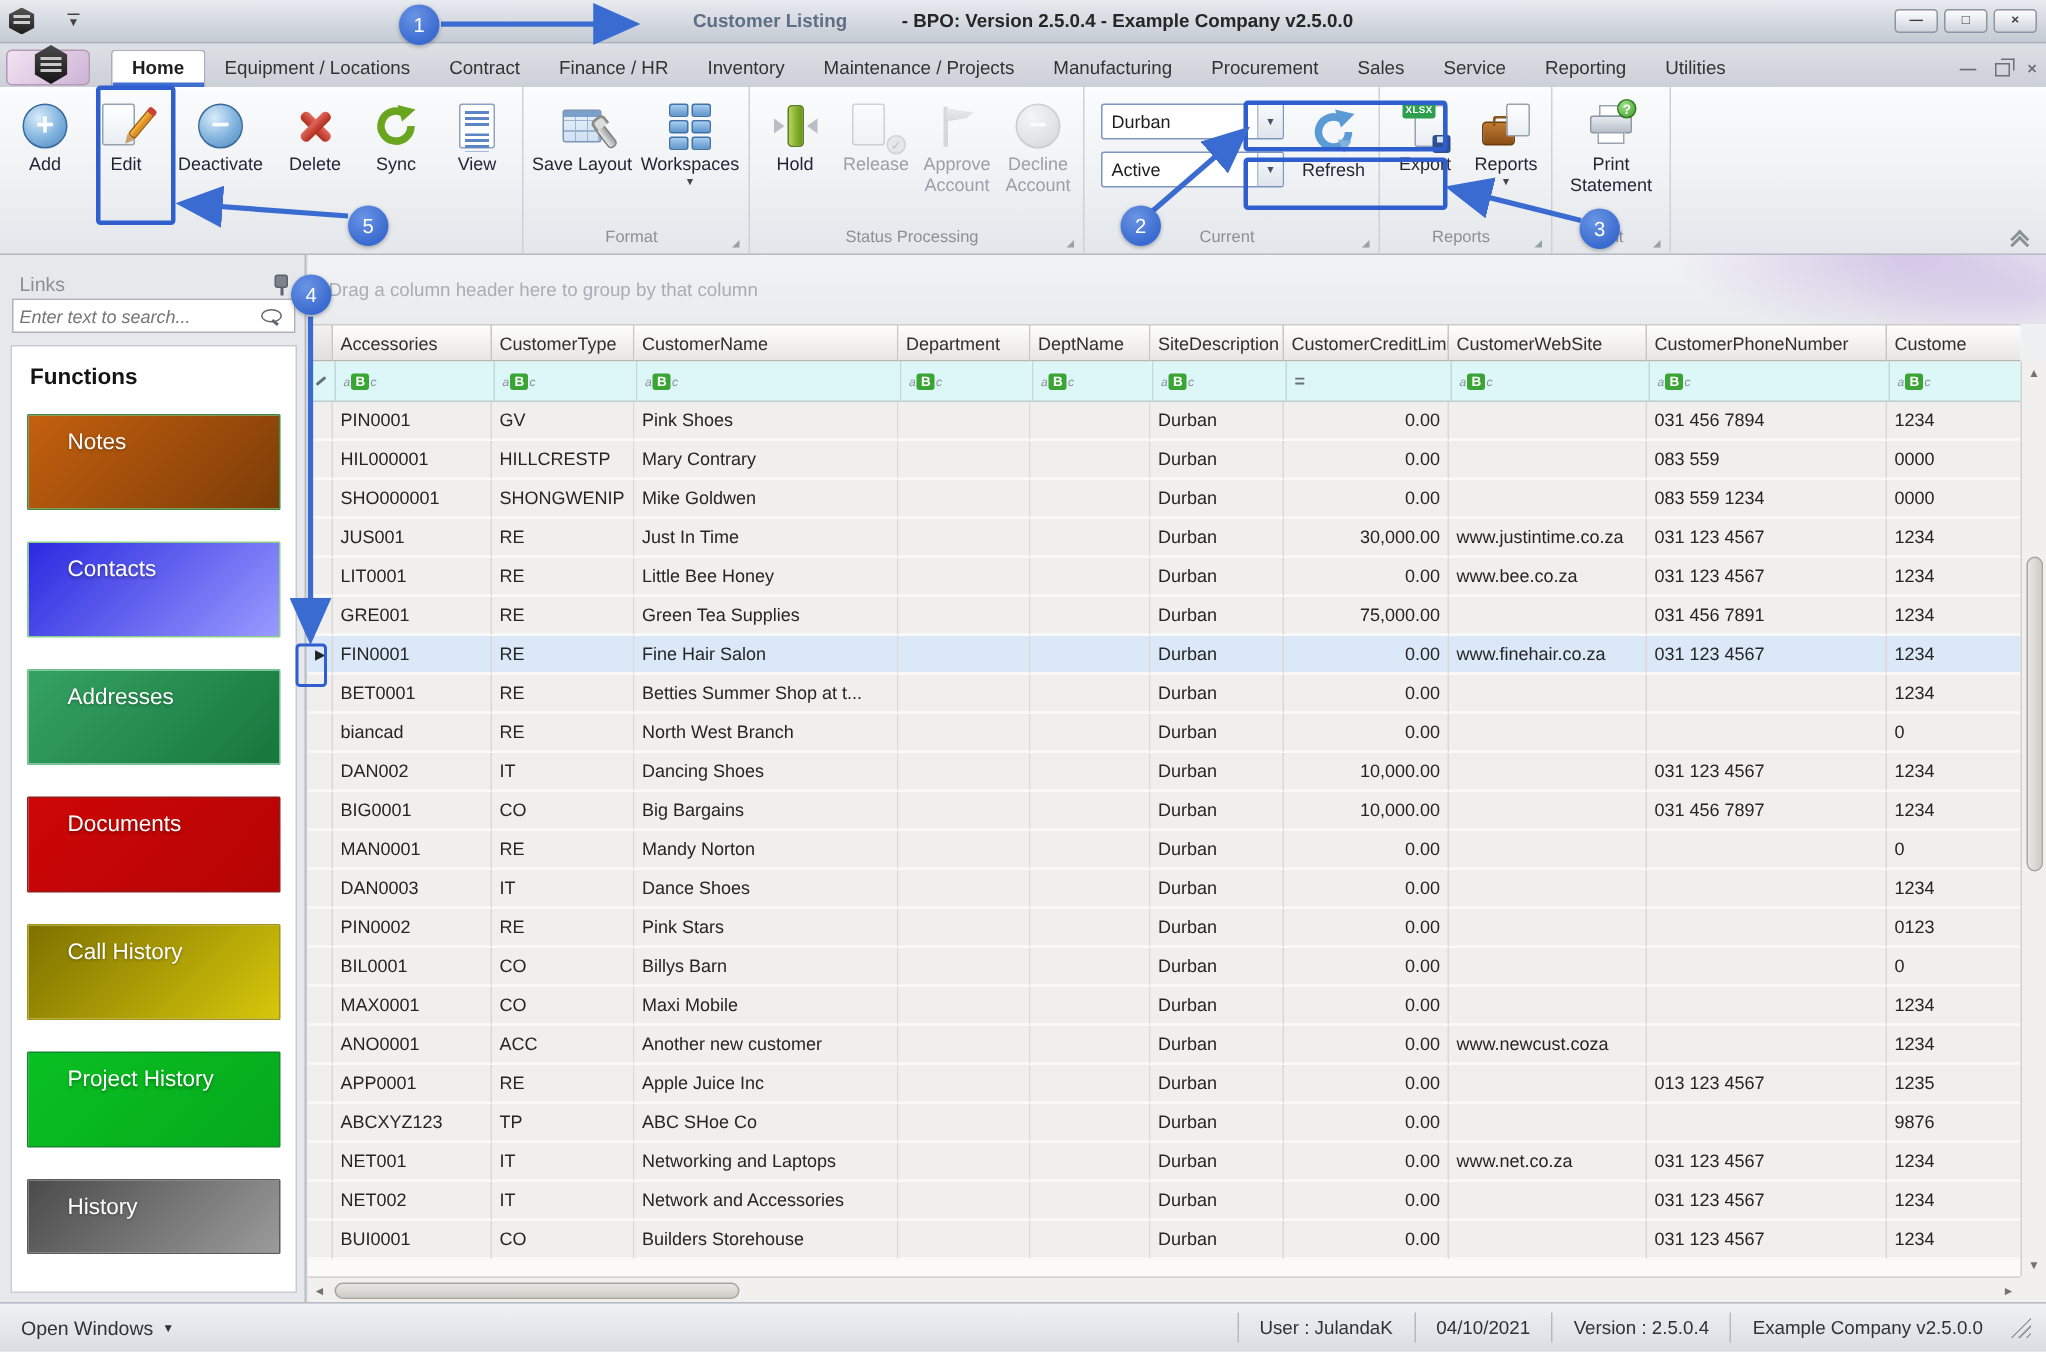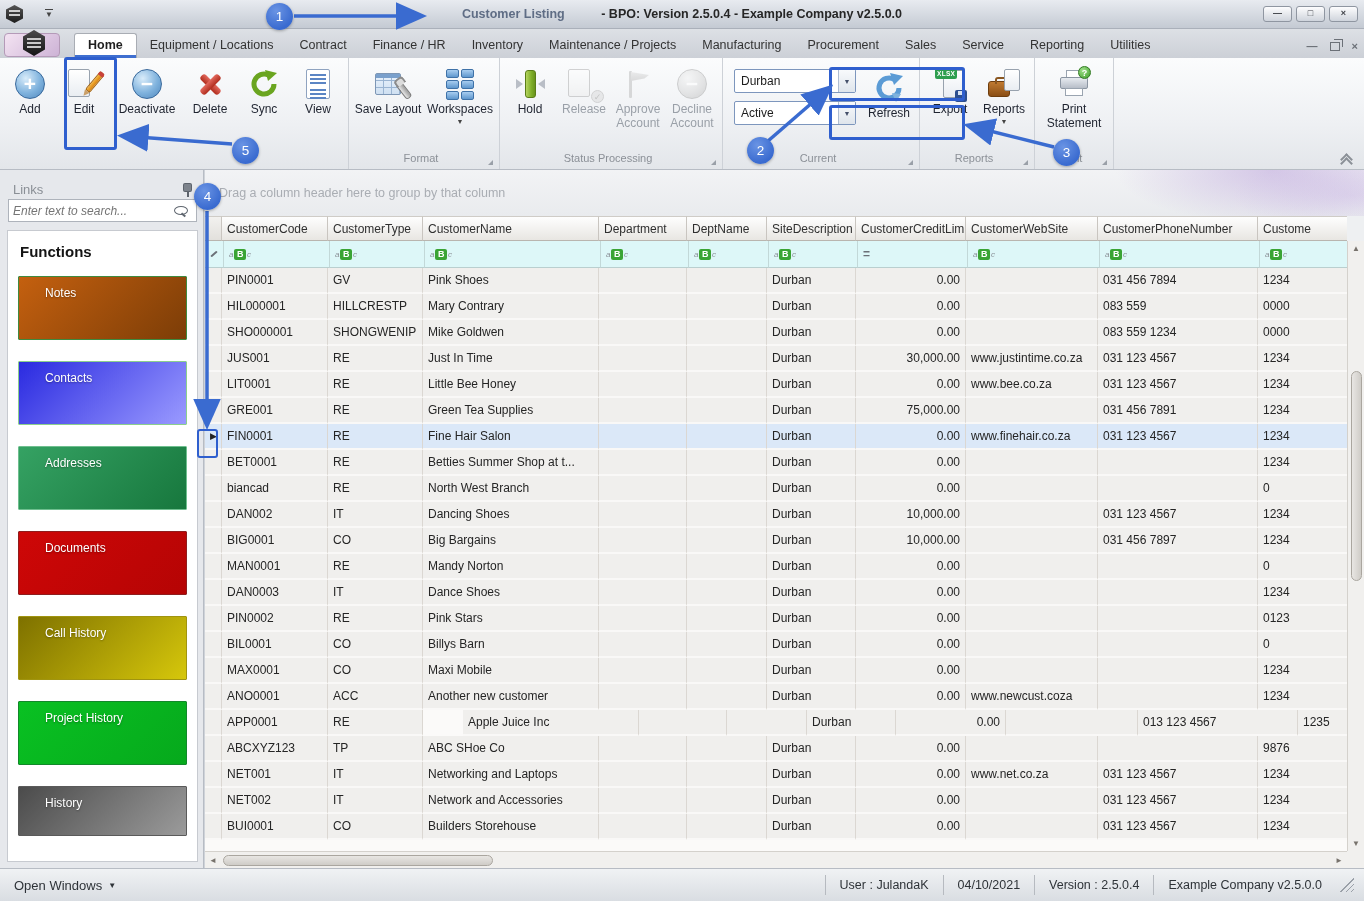--- a/index.html
+++ b/index.html
@@ -109,21 +109,21 @@
   .links-hdr { height:22px; display:flex; align-items:flex-end; padding:0 4px 0 6px; color:#8a8f96; font-size:13px; }
   .pin { margin-left:auto; width:12px; height:14px; position:relative; }
   .pin::before { content:""; position:absolute; left:2px; top:1px; width:7px; height:7px; background:#7d838c; border-radius:1px; box-shadow:0 0 0 1px #5d636c; }
   .pin::after { content:""; position:absolute; left:5px; top:9px; width:1.5px; height:5px; background:#5d636c; }
   .searchbox { height:23px; background:#fff; border:1px solid #aeb3bb; display:flex; align-items:center; margin:2px 1px 8px; }
   .searchbox input { flex:1; border:none; outline:none; font:italic 12px "Liberation Sans",sans-serif; color:#9aa0a8; padding:0 4px; background:transparent; }
   .mag { flex:0 0 14px; width:9px; height:9px; border:1.6px solid #5f666f; border-radius:50%; position:relative; margin-right:8px; }
   .mag::after { content:""; position:absolute; left:6px; top:7px; width:5px; height:1.7px; background:#5f666f; transform:rotate(40deg); }
   .funcbox { flex:1; background:#fff; border:1px solid #c7cad0; padding:10px 10px 6px; overflow:hidden; }
   .functitle { font-size:15px; font-weight:bold; color:#141414; margin:2px 0 16px 2px; }
-  .fnbtn { height:64px; border-radius:1px; margin-bottom:21px; color:#fff; font-size:12px; padding:9px 0 0 26px; text-shadow:0 1px 2px rgba(0,0,0,.35); border:1px solid rgba(0,0,0,.25); }
+  .fnbtn { height:64px; border-radius:1px; margin-bottom:21px; color:#fff; font-size:15px; padding:9px 0 0 26px; text-shadow:0 1px 2px rgba(0,0,0,.35); border:1px solid rgba(0,0,0,.25); }
   .fnbtn:last-child { height:50px; margin-bottom:0; }
 
   
   .gridwrap { flex:1; position:relative; background:#eef0f2; overflow:hidden; border-left:1px solid #cfd3d9; }
   .groupby { height:46px; display:flex; align-items:center; padding-left:14px; color:#a9adb3; font-size:12.5px; position:relative; background:
       radial-gradient(ellipse 260px 90px at 92% 0%, rgba(176,146,214,.45), transparent 60%),
       radial-gradient(ellipse 200px 60px at 99% 55%, rgba(200,178,230,.35), transparent 60%),
       linear-gradient(#f2f3f5,#e9ebee); }
   .gtable { position:absolute; left:0; top:46px; right:17px; bottom:17px; overflow:hidden; background:#fbfaf9; }
   .grow { display:flex; }
@@ -426,21 +426,21 @@
       </div>
     </div>
 
     <div class="gridwrap">
       <div class="groupby">
           <span>Drag a column header here to group by that column</span>
         </div>
       <div class="gtable">
         <div class="grow ghead">
             <div class="gcell selcell"></div>
-            <div class="gcell" style="flex: 0 0 106px;">CustomerCode</div>
+            <div class="gcell" style="flex: 0 0 106px;">Accessories</div>
             <div class="gcell" style="flex: 0 0 95px;">CustomerType</div>
             <div class="gcell" style="flex: 0 0 176px;">CustomerName</div>
             <div class="gcell" style="flex: 0 0 88px;">Department</div>
             <div class="gcell" style="flex: 0 0 80px;">DeptName</div>
             <div class="gcell" style="flex: 0 0 89px;">SiteDescription</div>
             <div class="gcell" style="flex: 0 0 110px;">CustomerCreditLimit</div>
             <div class="gcell" style="flex: 0 0 132px;">CustomerWebSite</div>
             <div class="gcell" style="flex: 0 0 160px;">CustomerPhoneNumber</div>
             <div class="gcell" style="flex: 0 0 95px;">Custome</div>
           </div>
@@ -736,21 +736,21 @@
               <div class="gcell" style="flex: 0 0 89px;">Durban</div>
               <div class="gcell r" style="flex: 0 0 110px;">0.00</div>
               <div class="gcell" style="flex: 0 0 132px;">www.newcust.coza</div>
               <div class="gcell" style="flex: 0 0 160px;"></div>
               <div class="gcell" style="flex: 0 0 95px;">1234</div>
             </div>
             <div class="grow gdata">
               <div class="gcell selcell"></div>
               <div class="gcell" style="flex: 0 0 106px;">APP0001</div>
               <div class="gcell" style="flex: 0 0 95px;">RE</div>
-              <div class="gcell" style="flex: 0 0 176px; margin-left: 40px;">Apple Juice Inc</div>
+              <div class="gcell" style="flex: 0 0 176px;">Apple Juice Inc</div>
               <div class="gcell" style="flex: 0 0 88px;"></div>
               <div class="gcell" style="flex: 0 0 80px;"></div>
               <div class="gcell" style="flex: 0 0 89px;">Durban</div>
               <div class="gcell r" style="flex: 0 0 110px;">0.00</div>
               <div class="gcell" style="flex: 0 0 132px;"></div>
               <div class="gcell" style="flex: 0 0 160px;">013 123 4567</div>
               <div class="gcell" style="flex: 0 0 95px;">1235</div>
             </div>
             <div class="grow gdata">
               <div class="gcell selcell"></div>

